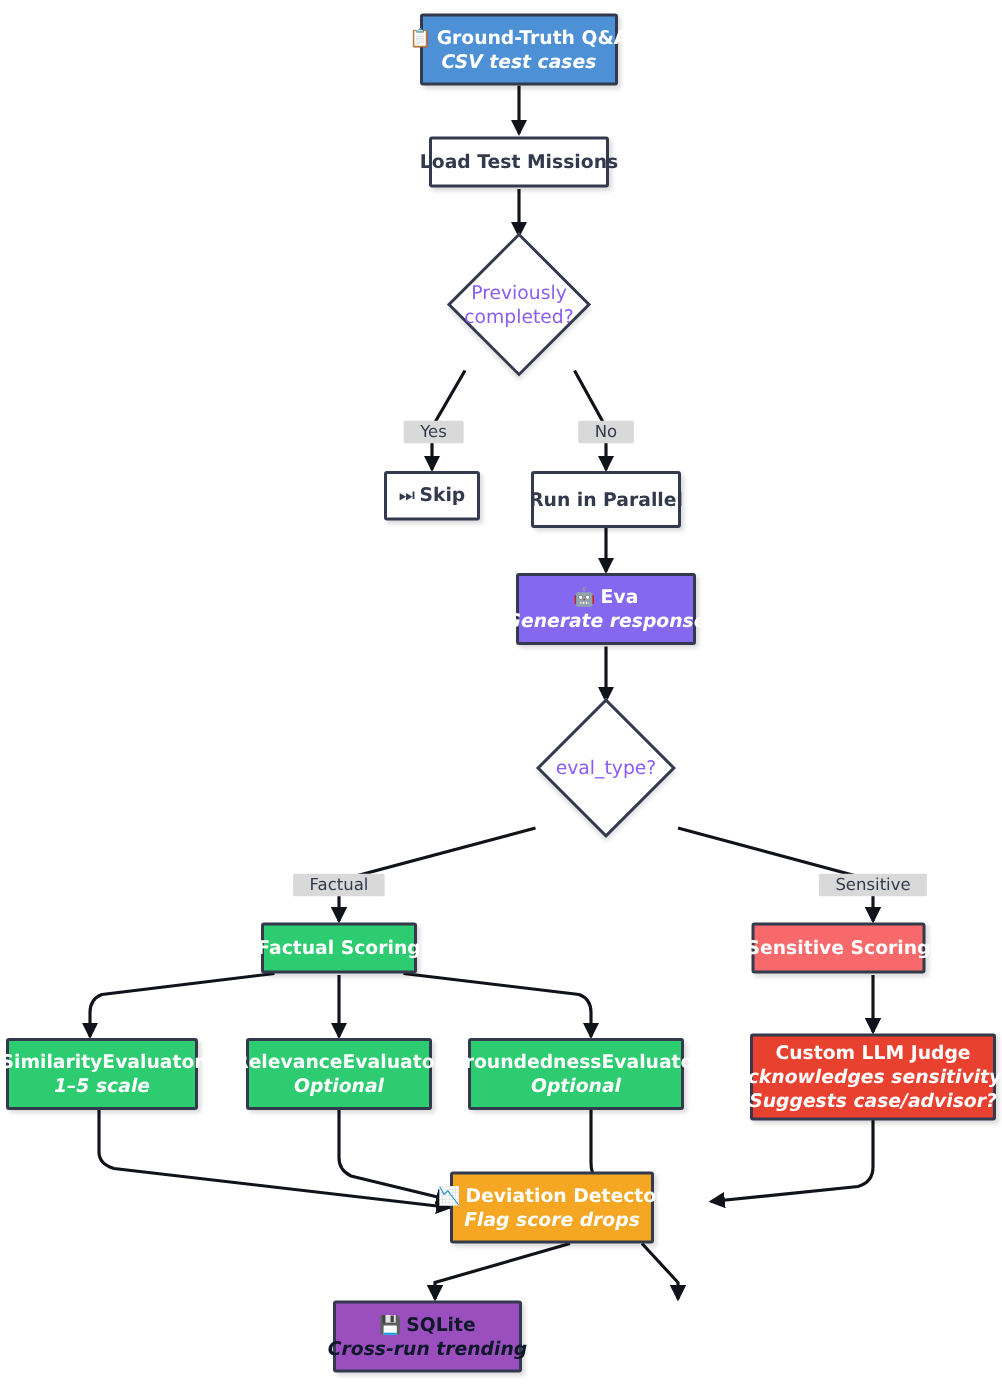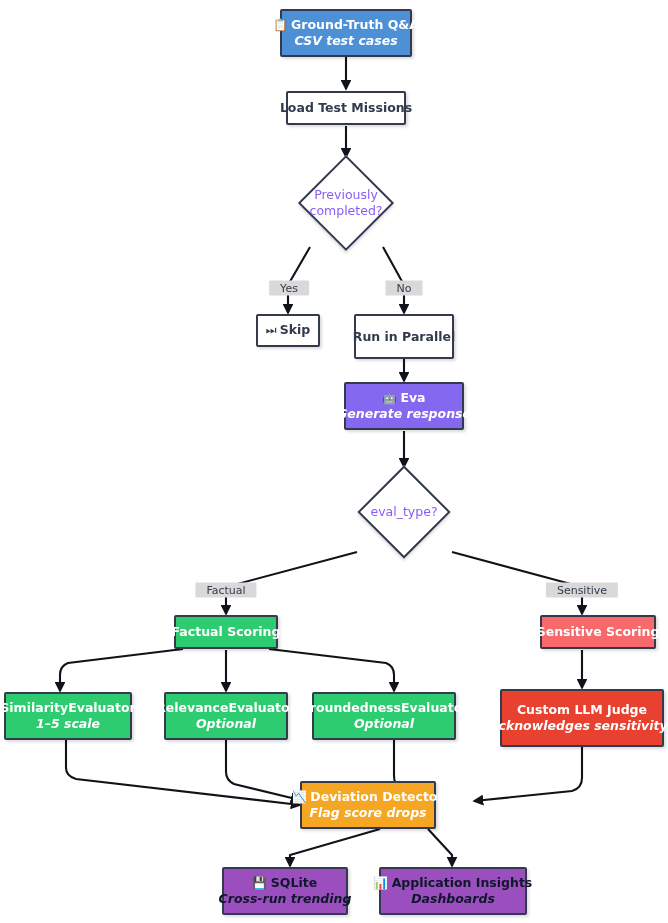--- a/index.html
+++ b/index.html
@@ -180,21 +180,21 @@
 
   <div class="edge-label" style="left:289px; top:288px;">Yes</div>
   <div class="edge-label" style="left:404px; top:288px;">No</div>
 
   <div class="node plain" style="left:256px; top:314px; width:64px; height:33px;">
     <div class="ttl">
       <span class="ico">⏭</span><span>Skip</span>
     </div>
   </div>
 
-  <div class="node plain" style="left:354px; top:314px; width:100px; height:45px;">
+  <div class="node plain" style="left:354px; top:314px; width:100px; height:38px;">
     <div class="ttl">Run in Parallel</div>
   </div>
 
   <div class="node violet" style="left:344px; top:382px; width:120px; height:48px;">
     <div class="ttl">
       <span class="ico">🤖</span><span>Eva</span>
     </div>
     <div class="sub">Generate response</div>
   </div>
 
@@ -205,21 +205,21 @@
     </div>
   </div>
 
   <div class="edge-label" style="left:226px; top:590px;">Factual</div>
   <div class="edge-label" style="left:582px; top:590px;">Sensitive</div>
 
   <div class="node green" style="left:174px; top:615px; width:104px; height:34px;">
     <div class="ttl">Factual Scoring</div>
   </div>
 
-  <div class="node redlight" style="left:540px; top:615px; width:116px; height:34px;">
+  <div class="node redlight" style="left:501px; top:615px; width:116px; height:34px;">
     <div class="ttl">Sensitive Scoring</div>
   </div>
 
   <div class="node green" style="left:4px; top:692px; width:128px; height:48px;">
     <div class="ttl">SimilarityEvaluator</div>
     <div class="sub">1–5 scale</div>
   </div>
 
   <div class="node green" style="left:164px; top:692px; width:124px; height:48px;">
     <div class="ttl">RelevanceEvaluator</div>
@@ -227,36 +227,31 @@
   </div>
 
   <div class="node green" style="left:312px; top:692px; width:144px; height:48px;">
     <div class="ttl">GroundednessEvaluator</div>
     <div class="sub">Optional</div>
   </div>
 
   <div class="node reddark" style="left:500px; top:689px; width:164px; height:58px;">
     <div class="ttl">Custom LLM Judge</div>
     <div class="sub">Acknowledges sensitivity?</div>
+    <div class="sub">Suggests case/advisor?</div>
   </div>
 
   <div class="node orange" style="left:300px; top:781px; width:136px; height:48px;">
     <div class="ttl">
       <span class="ico">📉</span><span>Deviation Detector</span>
     </div>
     <div class="sub">Flag score drops</div>
   </div>
 
   <div class="node purple" style="left:222px; top:867px; width:126px; height:48px;">
     <div class="ttl">
       <span class="ico">💾</span><span>SQLite</span>
     </div>
     <div class="sub">Cross-run trending</div>
   </div>
 
-  <div class="node purple" style="left:379px; top:867px; width:148px; height:48px;">
-    <div class="ttl">
-      <span class="ico">📊</span><span>Application Insights</span>
-    </div>
-    <div class="sub">Dashboards</div>
-  </div>
 
 </div>
 
 </body></html>

